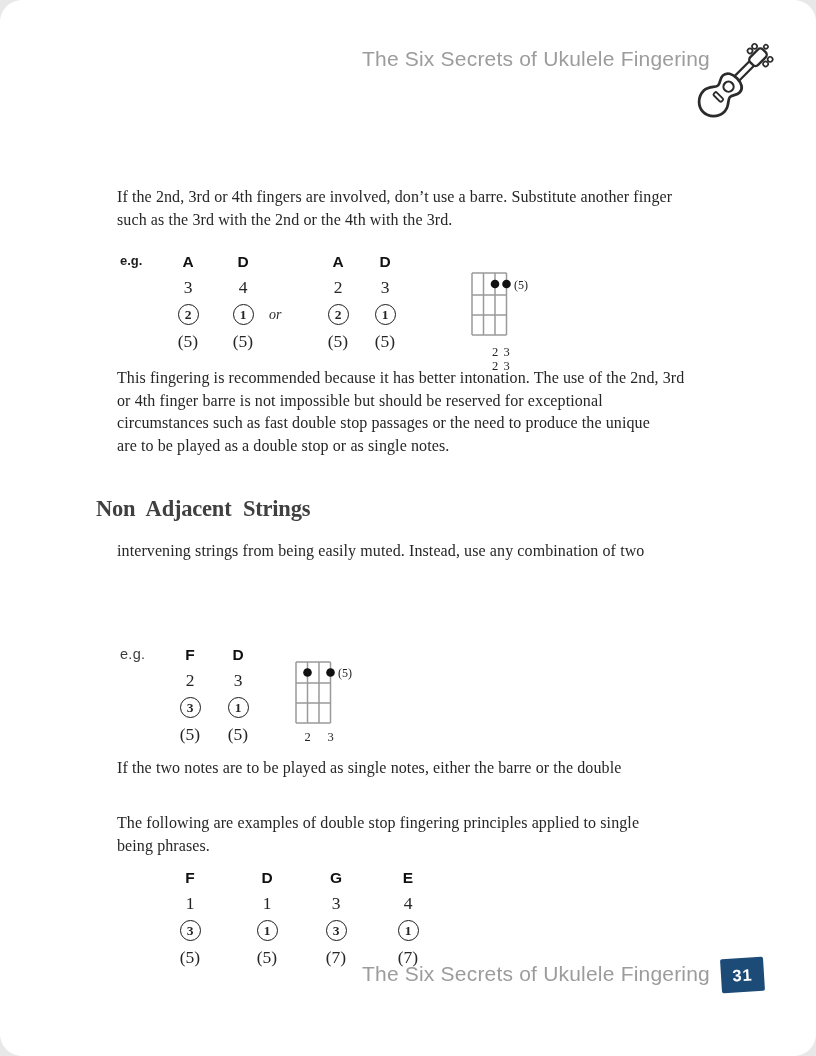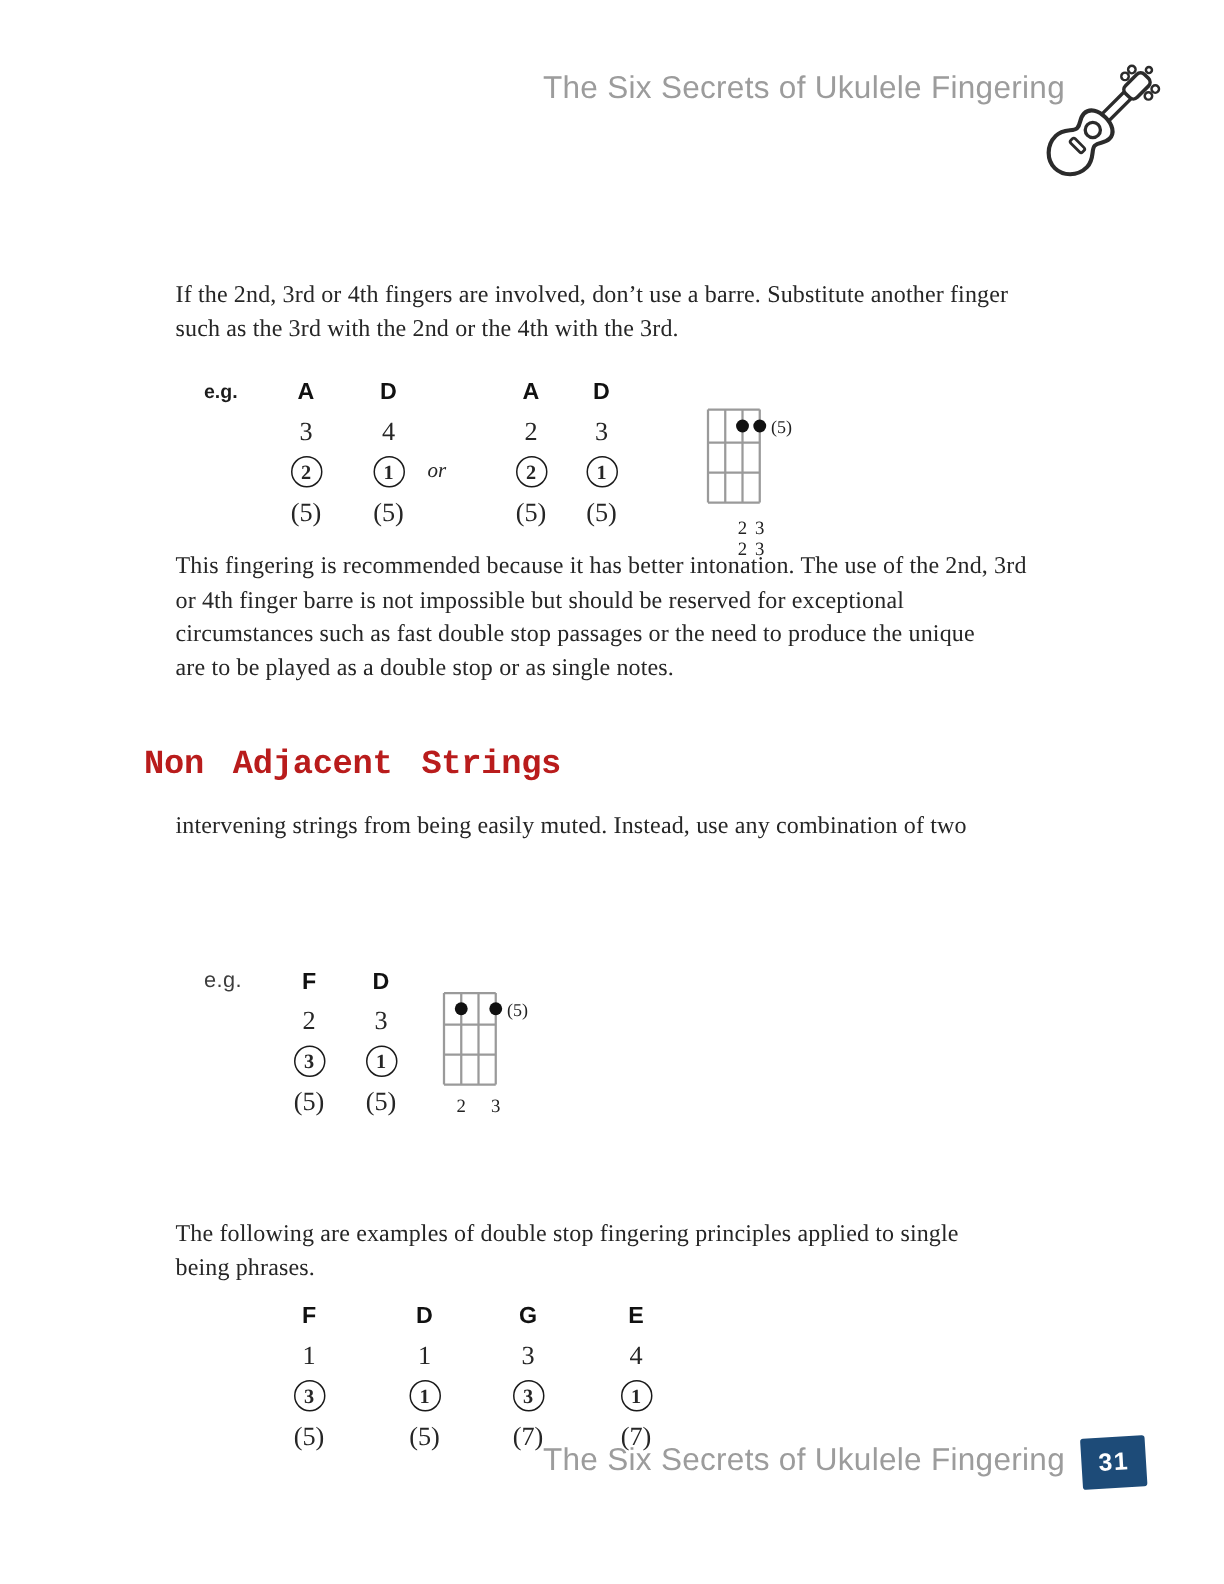--- a/index.html
+++ b/index.html
@@ -1,19 +1,19 @@
 <!DOCTYPE html>
 <html><head>
 <meta charset="utf-8">
 <style>
   html,body{margin:0;padding:0;background:#e8e8e8;}
   .page{
     position:relative;width:816px;height:1056px;margin:0 auto;
     background:#ffffff;overflow:hidden;
-    font-family:"Liberation Serif",serif;color:#262626;
+    font-family:"Liberation Serif",serif;color:#262626;border-radius:22px;
   }
   
   .running-title{
     position:absolute;right:106px;
     font-family:"Liberation Sans",sans-serif;
     font-size:21px;color:#9c9c9c;letter-spacing:0.2px;white-space:nowrap;
   }
   .running-title.top{top:47px;}
   .running-title.bottom{top:962px;}
   .uku{position:absolute;left:686px;top:36px;}
@@ -22,25 +22,25 @@
     background:#1d4b78;transform:rotate(-3.5deg);border-radius:2px;
     display:flex;align-items:center;justify-content:center;
     font-family:"Liberation Sans",sans-serif;font-weight:bold;
     font-size:16.5px;color:#ffffff;letter-spacing:1px;
   }
   
   .para{position:absolute;left:97px;margin-left:20px;}
   .para .ln{white-space:nowrap;font-size:16px;line-height:22.7px;letter-spacing:0.1px;}
   .section-heading{
     position:absolute;left:96px;top:496px;
-    font-family:Liberation Mono, monospace;font-weight:bold;
-    font-size:22.5px;color:#b91c1c;word-spacing:6px;letter-spacing:-0.2px;
+    font-family:Liberation Serif, serif;font-weight:bold;
+    font-size:22.5px;color:#404040;word-spacing:6px;letter-spacing:-0.2px;
   }
   
-  .example{position:absolute;left:16px;top:0;width:757px;}
+  .example{position:absolute;left:0;top:0;width:757px;}
   .eg{
     position:absolute;left:120px;top:3px;
     font-family:"Liberation Sans",sans-serif;font-size:13px;color:#1c1c1c;
   }
   .eg.bold{font-weight:bold;}
   .eg.plain{font-size:14.5px;color:#3d3d3d;letter-spacing:0.3px;}
   .excol{
     position:absolute;top:0;width:44px;text-align:center;
     display:flex;flex-direction:column;align-items:center;padding-top:3px;
   }
@@ -178,20 +178,21 @@
     <line x1="5" y1="46" x2="39.5" y2="46"></line>
     <line x1="5" y1="66" x2="39.5" y2="66"></line>
     <circle cx="16.5" cy="15.5" r="4.3"></circle>
     <circle cx="39.5" cy="15.5" r="4.3"></circle>
     <text x="47" y="20" font-size="12">(5)</text>
     <text x="16.5" y="84" font-size="12.5" text-anchor="middle">2</text>
     <text x="39.5" y="84" font-size="12.5" text-anchor="middle">3</text>
   </svg>
 
   <div class="para" style="top:757px">
+    <div class="ln">If the two notes are to be played as single notes, either the barre or the double</div>
   </div>
 
   <div class="para" style="top:812px">
     <div class="ln">The following are examples of double stop fingering principles applied to single</div>
     <div class="ln">being phrases.</div>
   </div>
 
   <div class="example" style="top:866px;height:105px">
     <div class="excol" style="left:168px">
       <span class="chord">F</span>

